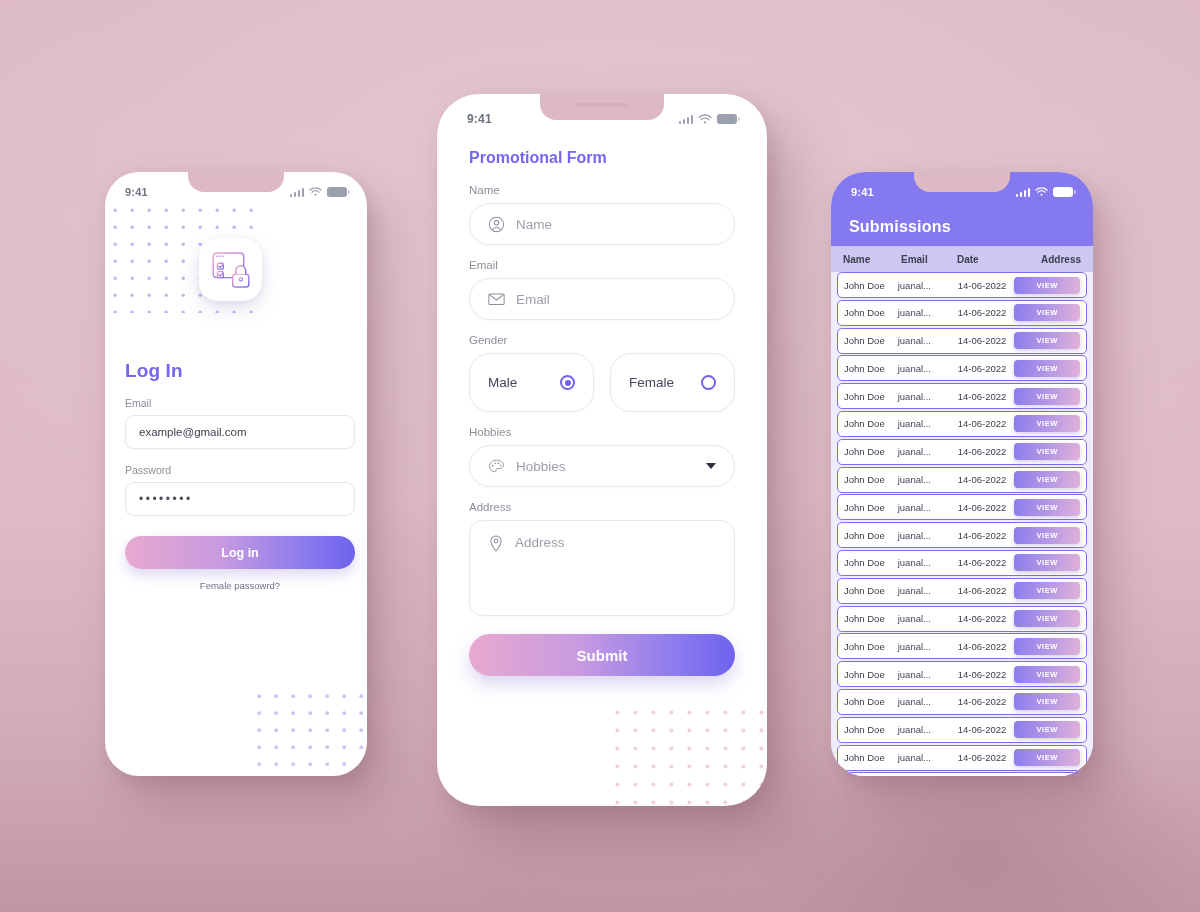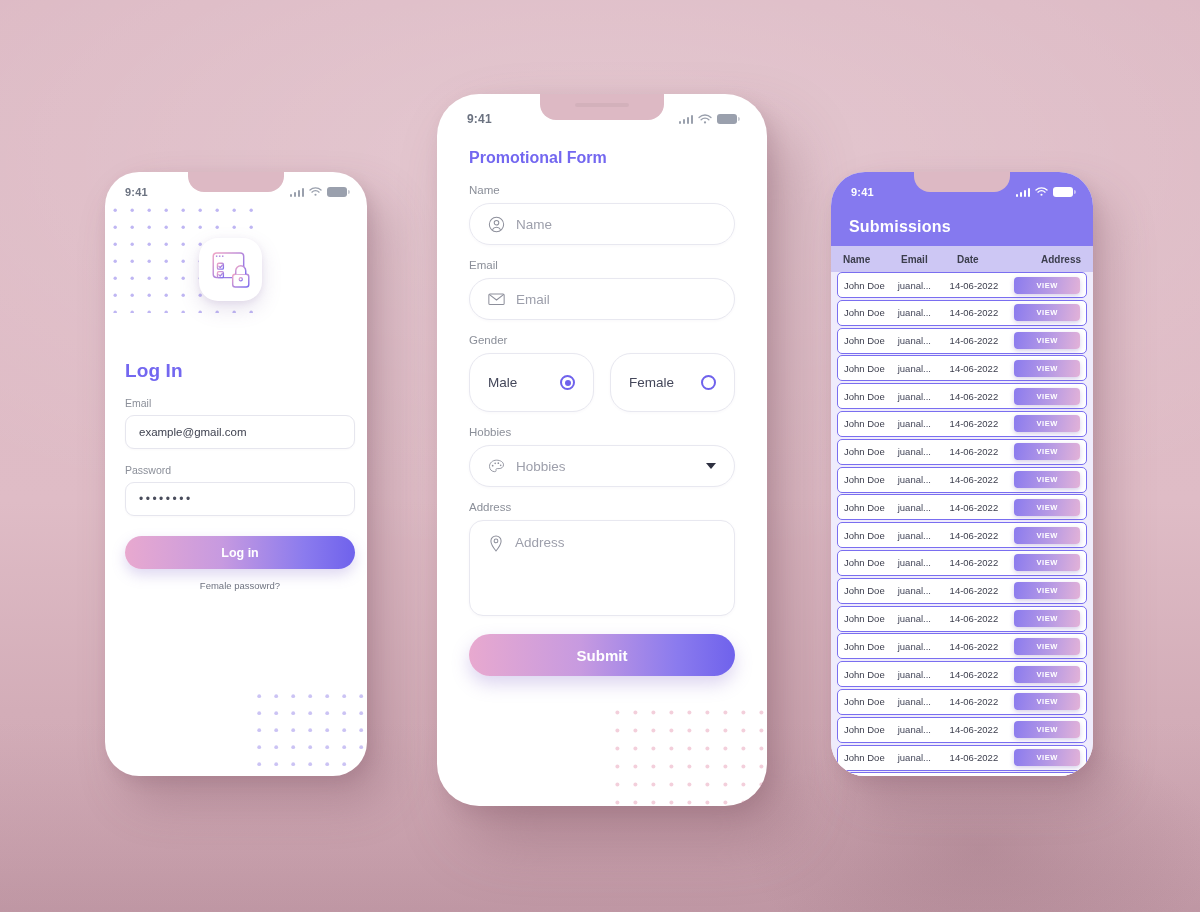--- a/index.html
+++ b/index.html
@@ -168,21 +168,21 @@
     font-size: 10px; color: #3b3d4c; font-weight: 600;
   }
   .tbl-rows { position: absolute; left: 0; right: 0; top: 100px; bottom: 0; overflow: hidden; background: #efecfc; }
   .trow {
     display: flex; align-items: center; height: 26px; margin: 0 6px 1.8px;
     background: #fff; border: 1.4px solid #7a6ef0; border-radius: 5px;
     padding: 0 6px; font-size: 9.5px; color: #3b3d4c;
   }
   .c-name { width: 58px; }
   .c-email { width: 56px; color: #44475a; }
-  .c-date { width: 70px; text-align: left; }
+  .c-date { width: 70px; text-align: center; }
   .c-action { flex: 1; display: flex; justify-content: flex-end; }
   .btn-view {
     border: none; cursor: pointer; color: #fff; font-size: 7.5px; font-weight: 700;
     letter-spacing: .6px; padding: 4px 22px; border-radius: 4px;
     background: linear-gradient(100deg, #8b7bee 0%, #b79ae4 55%, #e2b2d8 100%);
     box-shadow: 0 2px 5px rgba(120,95,190,0.30);
   }
   .th-name { width: 58px; } .th-email { width: 56px; }
   .th-date { width: 70px; } .th-action { flex: 1; text-align: right; }
 </style>

